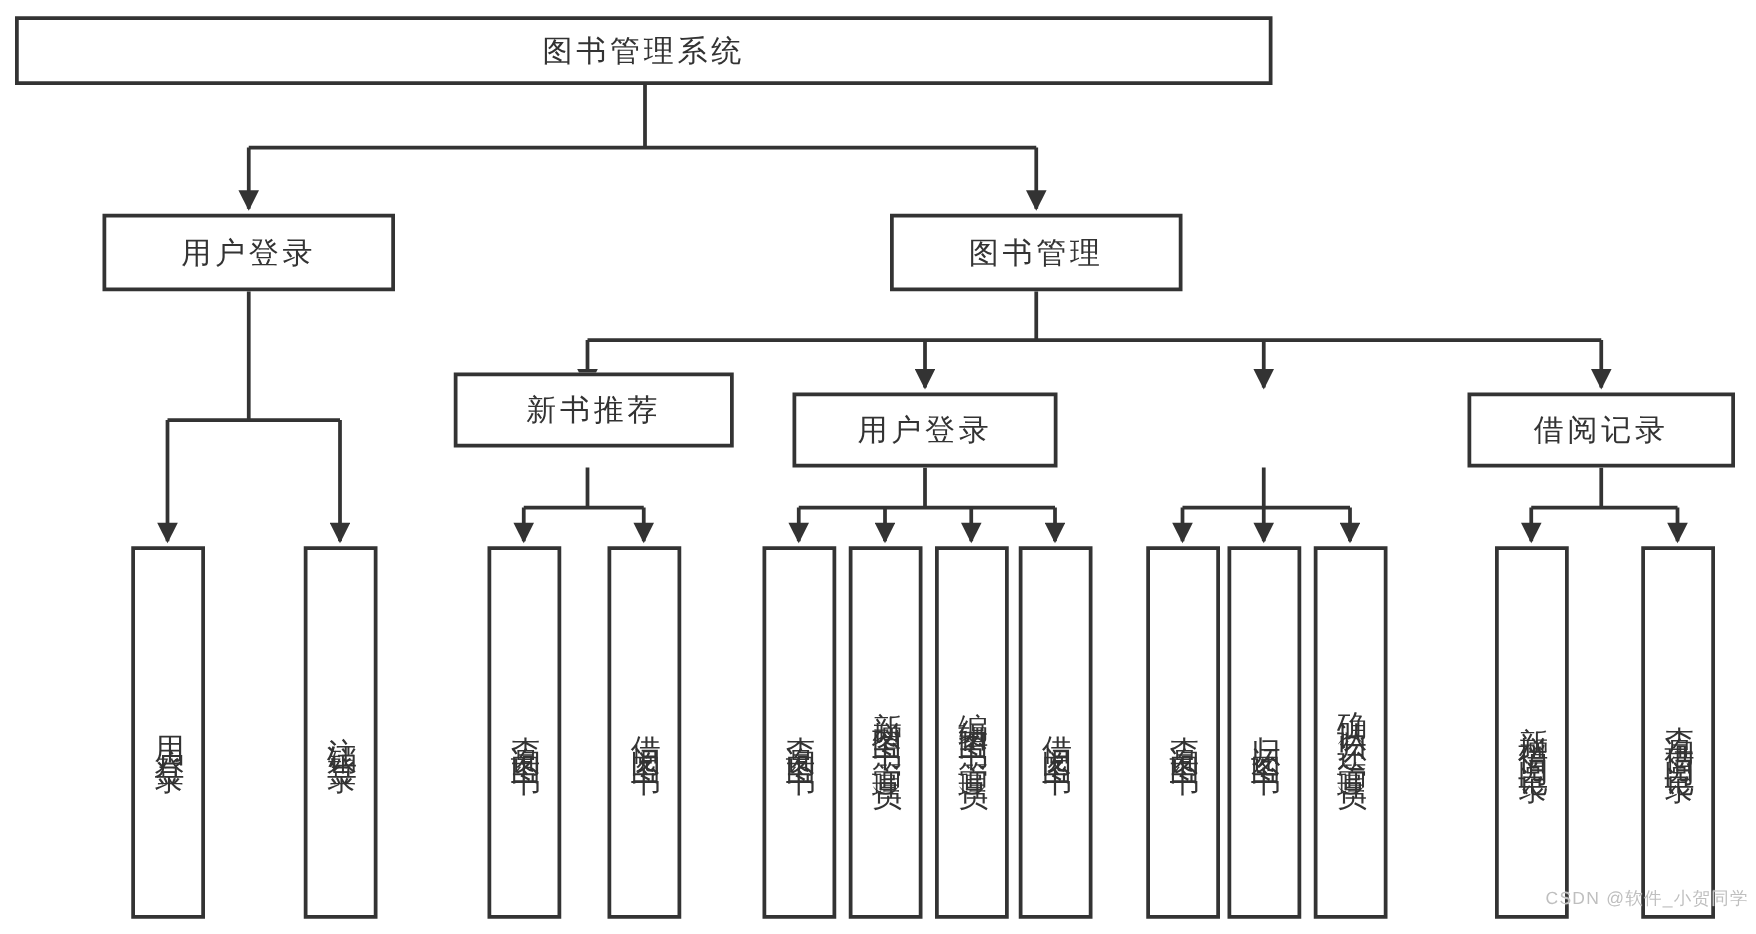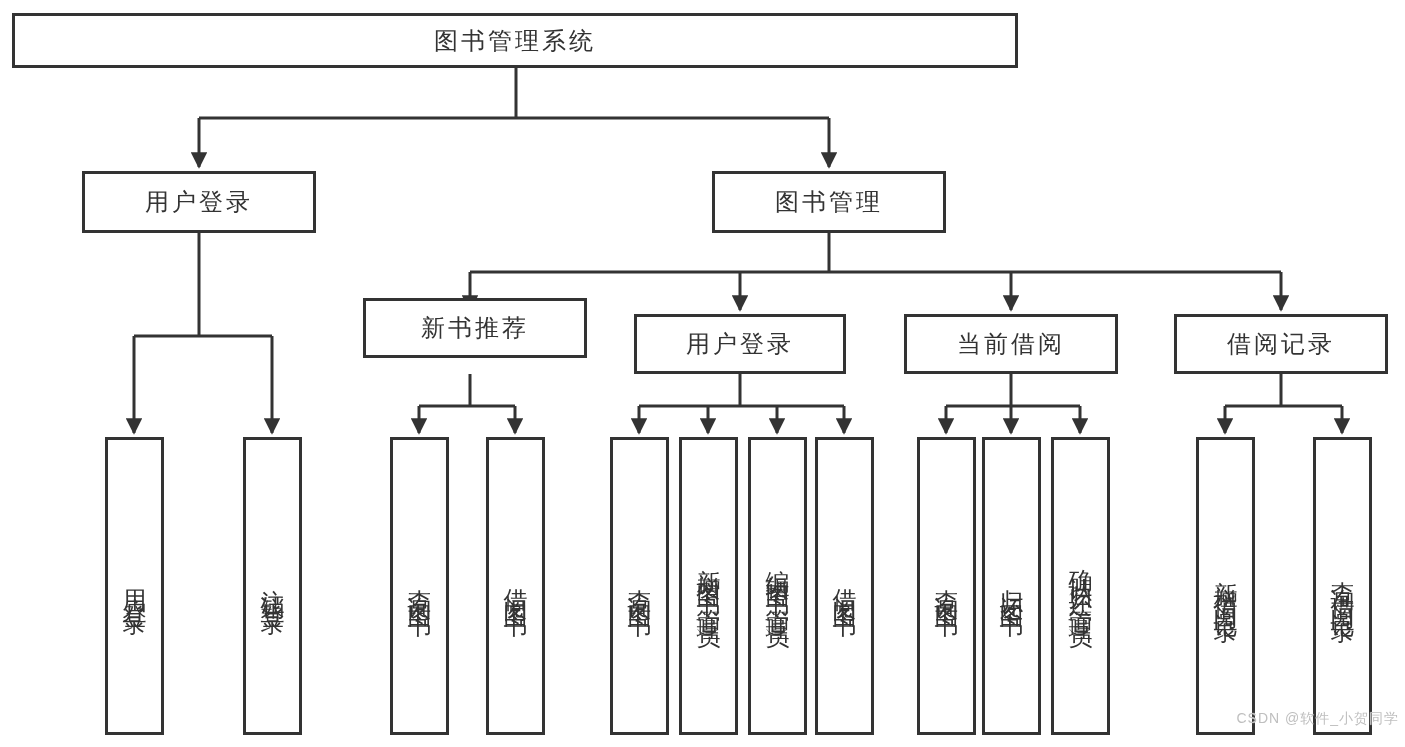--- a/index.html
+++ b/index.html
@@ -103,23 +103,20 @@
   <div class="node hbox" style="left:712px; top:171px; width:234px; height:62px;">
     <span class="label">图书管理</span>
   </div>
 
   <div class="node hbox" style="left:363px; top:298px; width:224px; height:60px;">
     <span class="label">新书推荐</span>
   </div>
   <div class="node hbox" style="left:634px; top:314px; width:212px; height:60px;">
     <span class="label">用户登录</span>
   </div>
-  <div class="node hbox" style="left:904px; top:314px; width:214px; height:60px;">
-    <span class="label">当前借阅</span>
-  </div>
   <div class="node hbox" style="left:1174px; top:314px; width:214px; height:60px;">
     <span class="label">借阅记录</span>
   </div>
 
   <div class="node vbox" style="left:105px; top:437px; width:59px; height:298px;">
     <span class="label">用户登录</span>
   </div>
   <div class="node vbox" style="left:243px; top:437px; width:59px; height:298px;">
     <span class="label">注销登录</span>
   </div>

